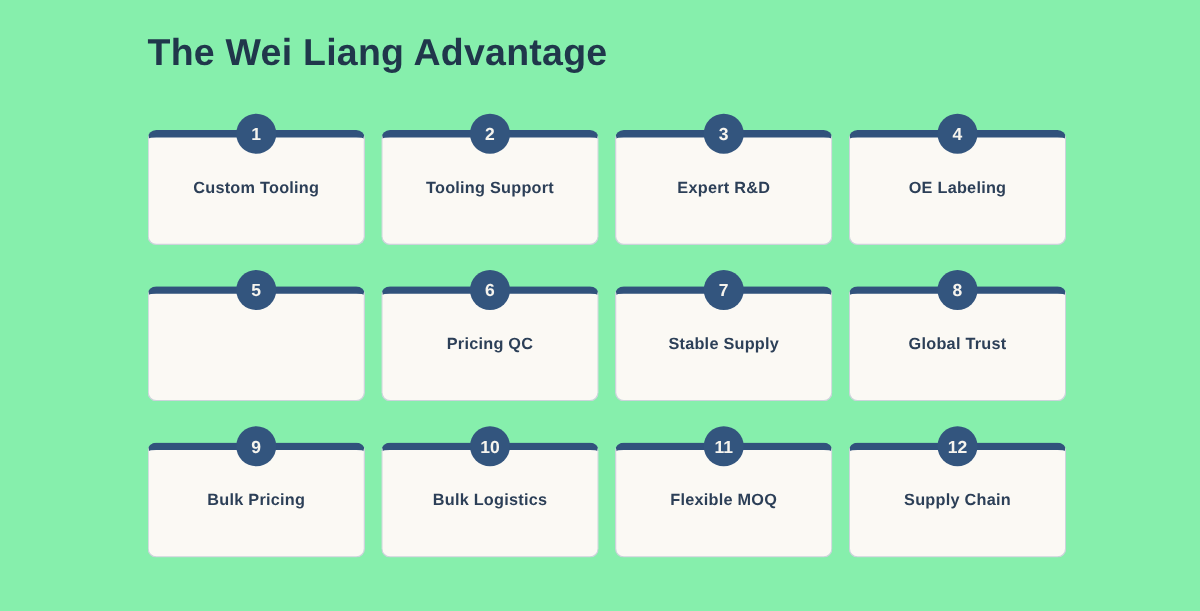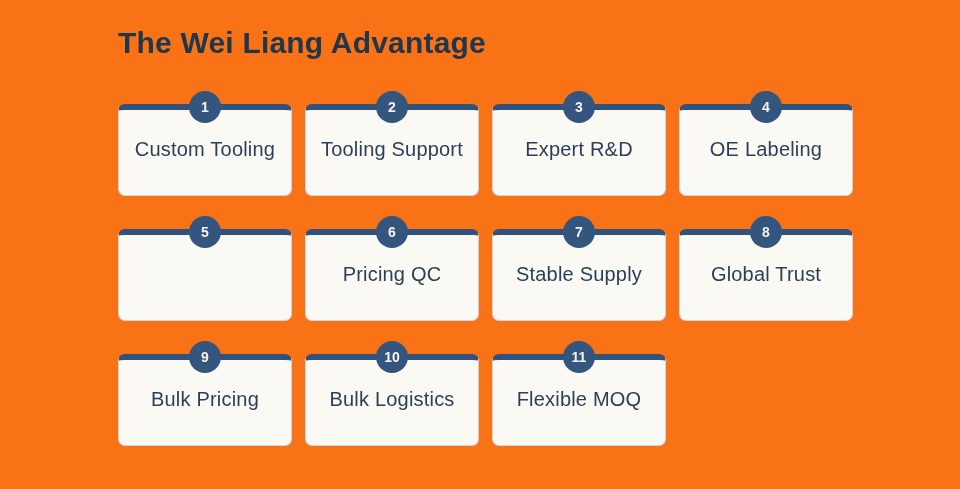--- a/index.html
+++ b/index.html
@@ -7,21 +7,21 @@
   html, body {
     width: 960px;
     height: 489px;
     font-family: "Liberation Sans", sans-serif;
   }
 
   .canvas {
     position: relative;
     width: 960px;
     height: 489px;
-    background: #f97316;
+    background: #86efac;
     overflow: hidden;
   }
 
   .page-title {
     position: absolute;
     left: 118px;
     top: 27px;
     font-size: 30px;
     font-weight: 600;
     letter-spacing: 0.2px;
@@ -65,22 +65,22 @@
     color: #f6f4ee;
     font-size: 14px;
     font-weight: 700;
     display: flex;
     align-items: center;
     justify-content: center;
     line-height: 1;
   }
 
   .card-label {
-    font-size: 20px;
-    font-weight: 400;
+    font-size: 13px;
+    font-weight: 700;
     color: #2c3f57;
     letter-spacing: 0.2px;
     white-space: nowrap;
   }
 </style>
 </head>
 <body>
 
 <div class="canvas">
   <h1 class="page-title">The Wei Liang Advantage</h1>
@@ -133,14 +133,18 @@
   <div class="advantage-card">
     <div class="number-badge">10</div>
     <div class="card-label">Bulk Logistics</div>
   </div>
 
   <div class="advantage-card">
     <div class="number-badge">11</div>
     <div class="card-label">Flexible MOQ</div>
   </div>
 
+  <div class="advantage-card">
+    <div class="number-badge">12</div>
+    <div class="card-label">Supply Chain</div>
+  </div>
 </div>
 </div>
 
 </body></html>

